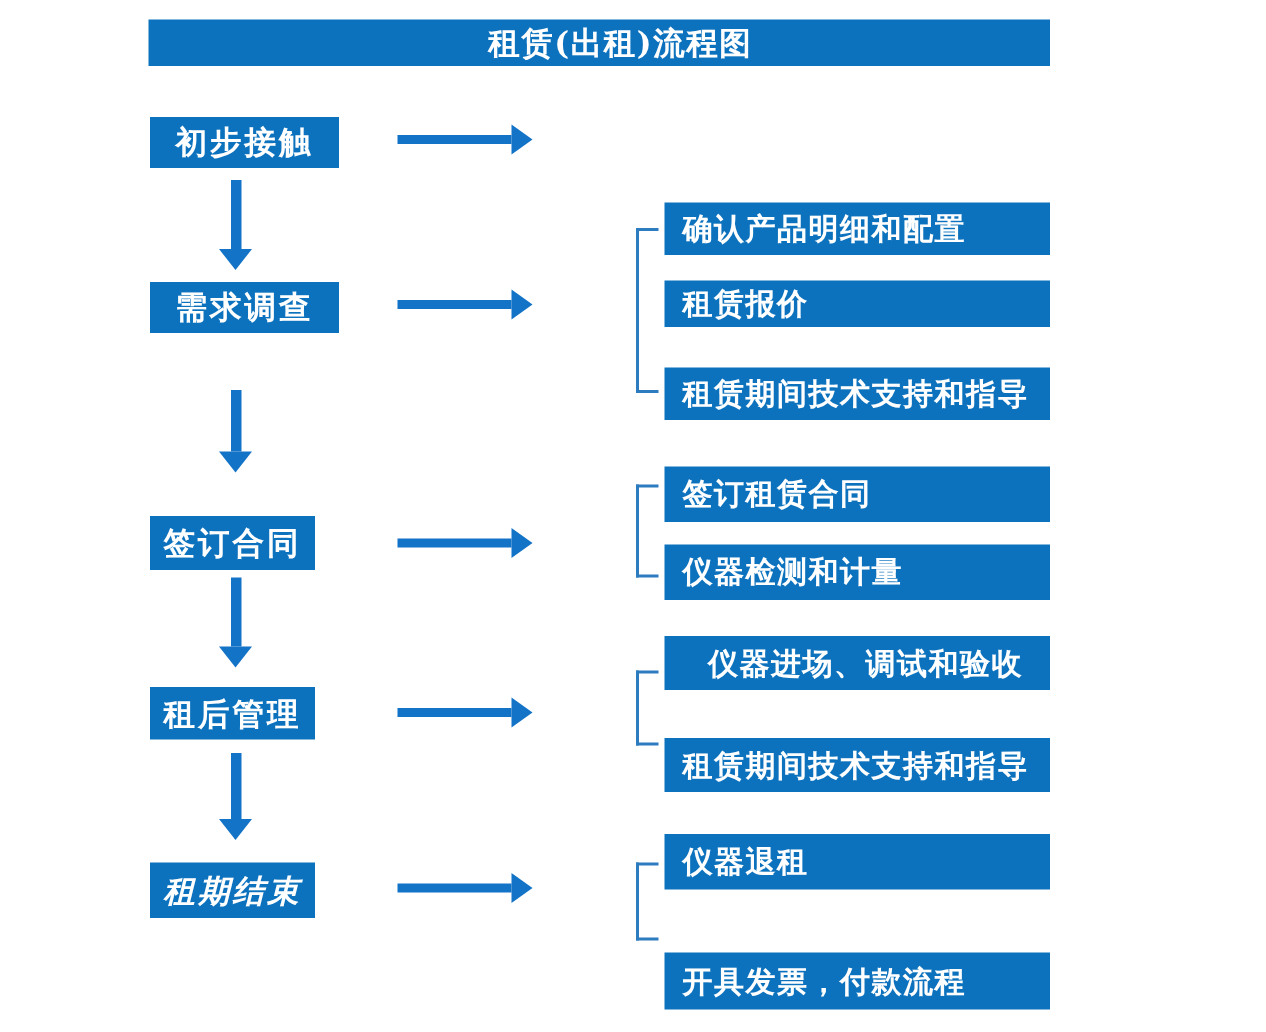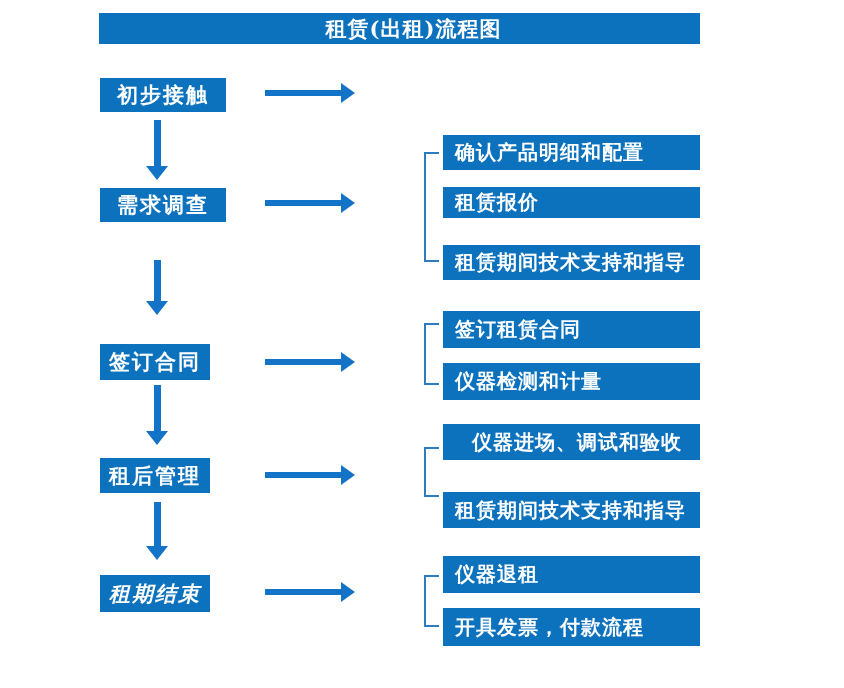--- a/index.html
+++ b/index.html
@@ -130,15 +130,15 @@
   <div class="detail-box" style="top:187px;height:31px;">租赁报价</div>
   <div class="detail-box" style="top:245px;height:35px;">租赁期间技术支持和指导</div>
 
   <div class="detail-box" style="top:311px;height:37px;">签订租赁合同</div>
   <div class="detail-box" style="top:363px;height:37px;">仪器检测和计量</div>
 
   <div class="detail-box" style="top:424px;height:36px;padding-left:29px;">仪器进场、调试和验收</div>
   <div class="detail-box" style="top:492px;height:36px;">租赁期间技术支持和指导</div>
 
   <div class="detail-box" style="top:556px;height:37px;">仪器退租</div>
-  <div class="detail-box" style="top:608px;height:38px;">开具发票，付款流程</div>
+  <div class="detail-box" style="top:635px;height:38px;">开具发票，付款流程</div>
 
 </div>
 
 </body></html>

